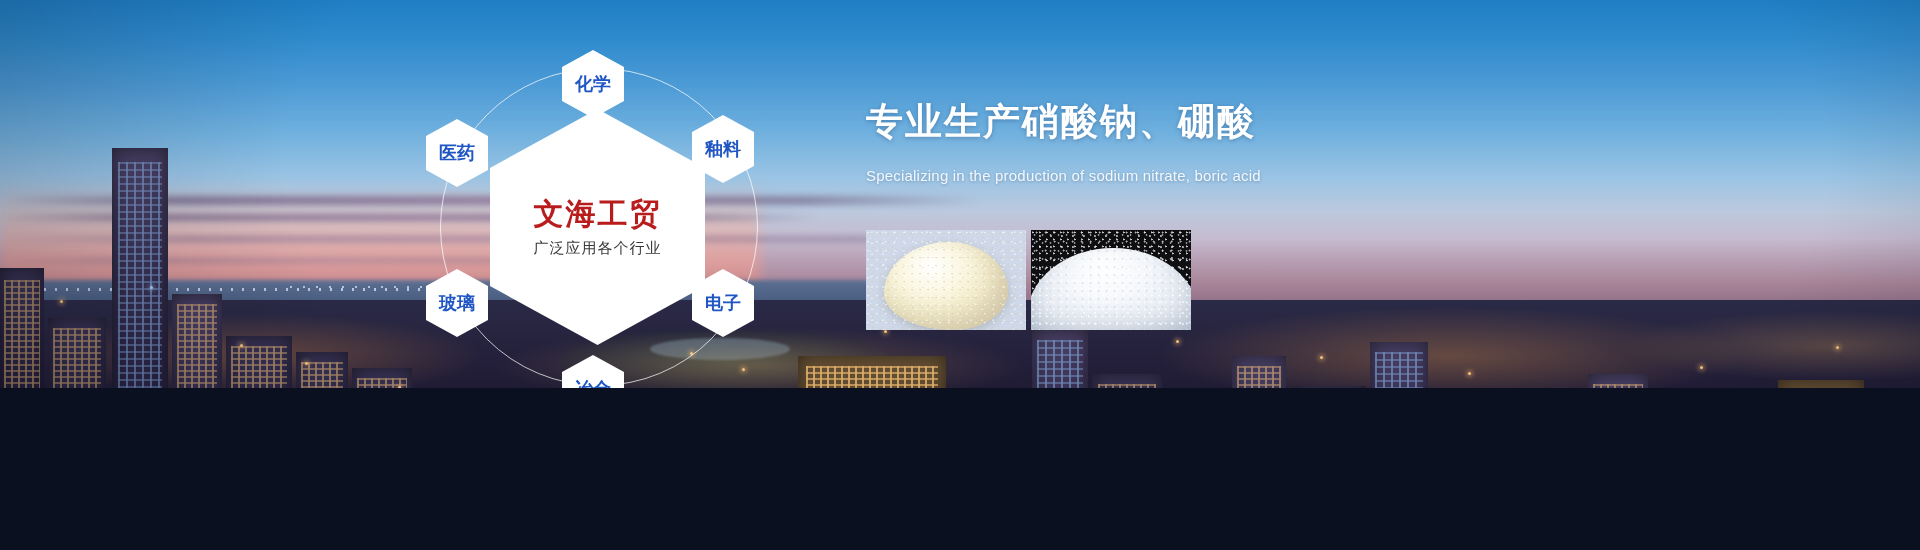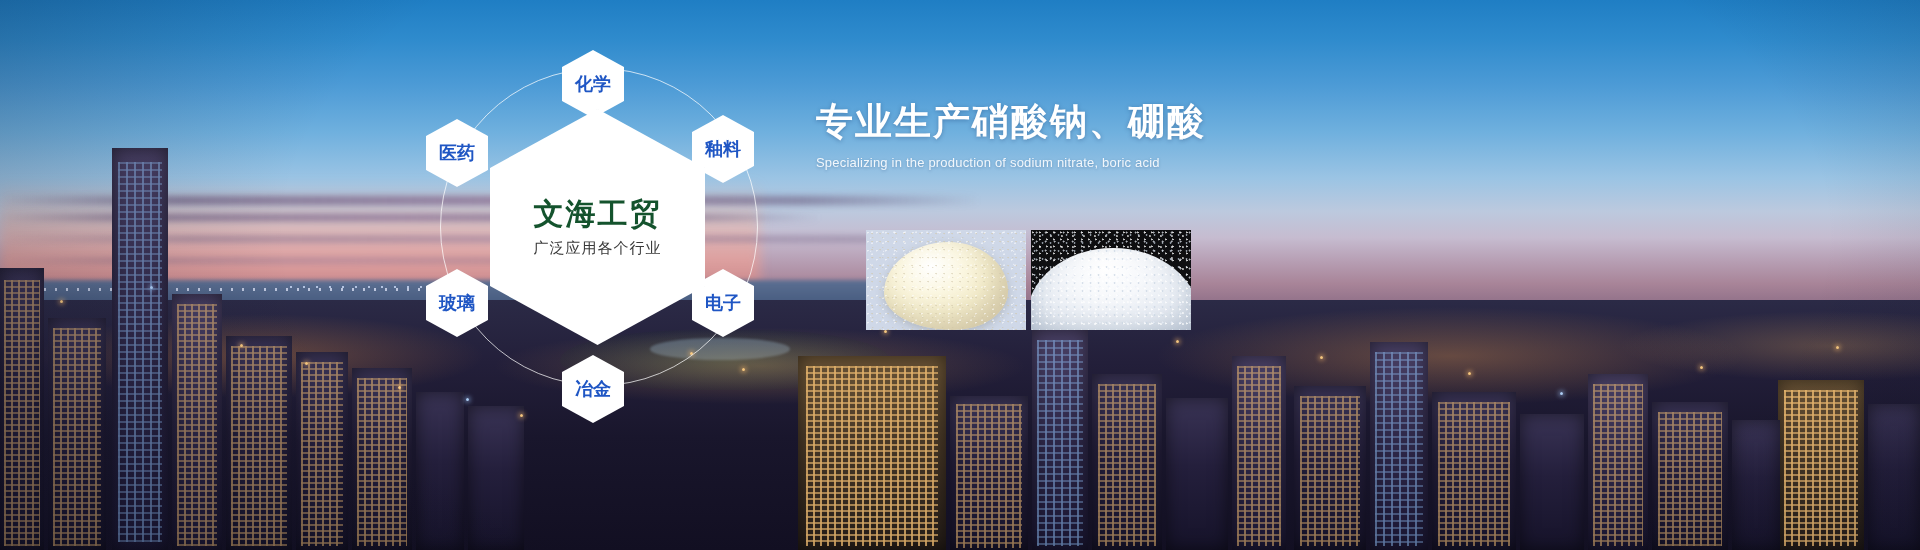--- a/index.html
+++ b/index.html
@@ -4,21 +4,21 @@
 <style>
   * { margin:0; padding:0; box-sizing:border-box; }
   html, body { width:1920px; height:550px; overflow:hidden; }
   body {
     font-family:"Liberation Sans","DejaVu Sans",sans-serif;
     background:#0a1020;
   }
 
   #banner {
     position:relative;
-    width:1920px; height:550px;
+    width:1920px; height:388px;
     overflow:hidden;
   }
 
   
   .bg-sky {
     position:absolute; left:0; top:0; width:1920px; height:330px;
     background:
       linear-gradient(180deg,
         #1f7ec4 0%,
         #2f8bcd 12%,
@@ -140,40 +140,40 @@
     font-size:18px; font-weight:bold; color:#1f56c4;
     letter-spacing:0px; line-height:1; white-space:nowrap;
     font-family:"DejaVu Sans","Liberation Sans",sans-serif;
   }
   .hex-center {
     width:215px; height:236px;
     left:72px; top:79px;
     flex-direction:column;
   }
   .hex-center .title {
-    font-size:30px; font-weight:bold; color:#14532d;
+    font-size:30px; font-weight:bold; color:#b91c1c;
     letter-spacing:2px; line-height:1.1;
     font-family:"DejaVu Sans","Liberation Sans",sans-serif;
   }
   .hex-center .sub {
     font-size:15px; color:#3a3a3a; margin-top:9px; letter-spacing:1px;
     font-family:"DejaVu Sans","Liberation Sans",sans-serif;
   }
 
   
-  #right-text { position:absolute; left:816px; top:100px; width:640px; }
+  #right-text { position:absolute; left:866px; top:100px; width:640px; }
   .headline {
     font-size:37px; font-weight:bold; color:#ffffff;
     letter-spacing:2px; line-height:1.2; white-space:nowrap;
     text-shadow:0 1px 4px rgba(20,50,100,.35);
     font-family:"DejaVu Sans","Liberation Sans",sans-serif;
   }
   .subline-en {
-    margin-top:11px;
-    font-size:13px; color:#f2f7fc; font-weight:400;
+    margin-top:23px;
+    font-size:15px; color:#f2f7fc; font-weight:400;
     letter-spacing:.2px; white-space:nowrap;
     text-shadow:0 1px 3px rgba(20,50,100,.3);
     font-family:"Liberation Sans",sans-serif;
   }
   .subline-cn {
     margin-top:22px;
     font-size:19px; color:#ffffff; font-style:italic;
     letter-spacing:3px; white-space:nowrap;
     text-shadow:0 1px 3px rgba(20,50,100,.3);
     font-family:"DejaVu Serif","Liberation Serif",serif;

